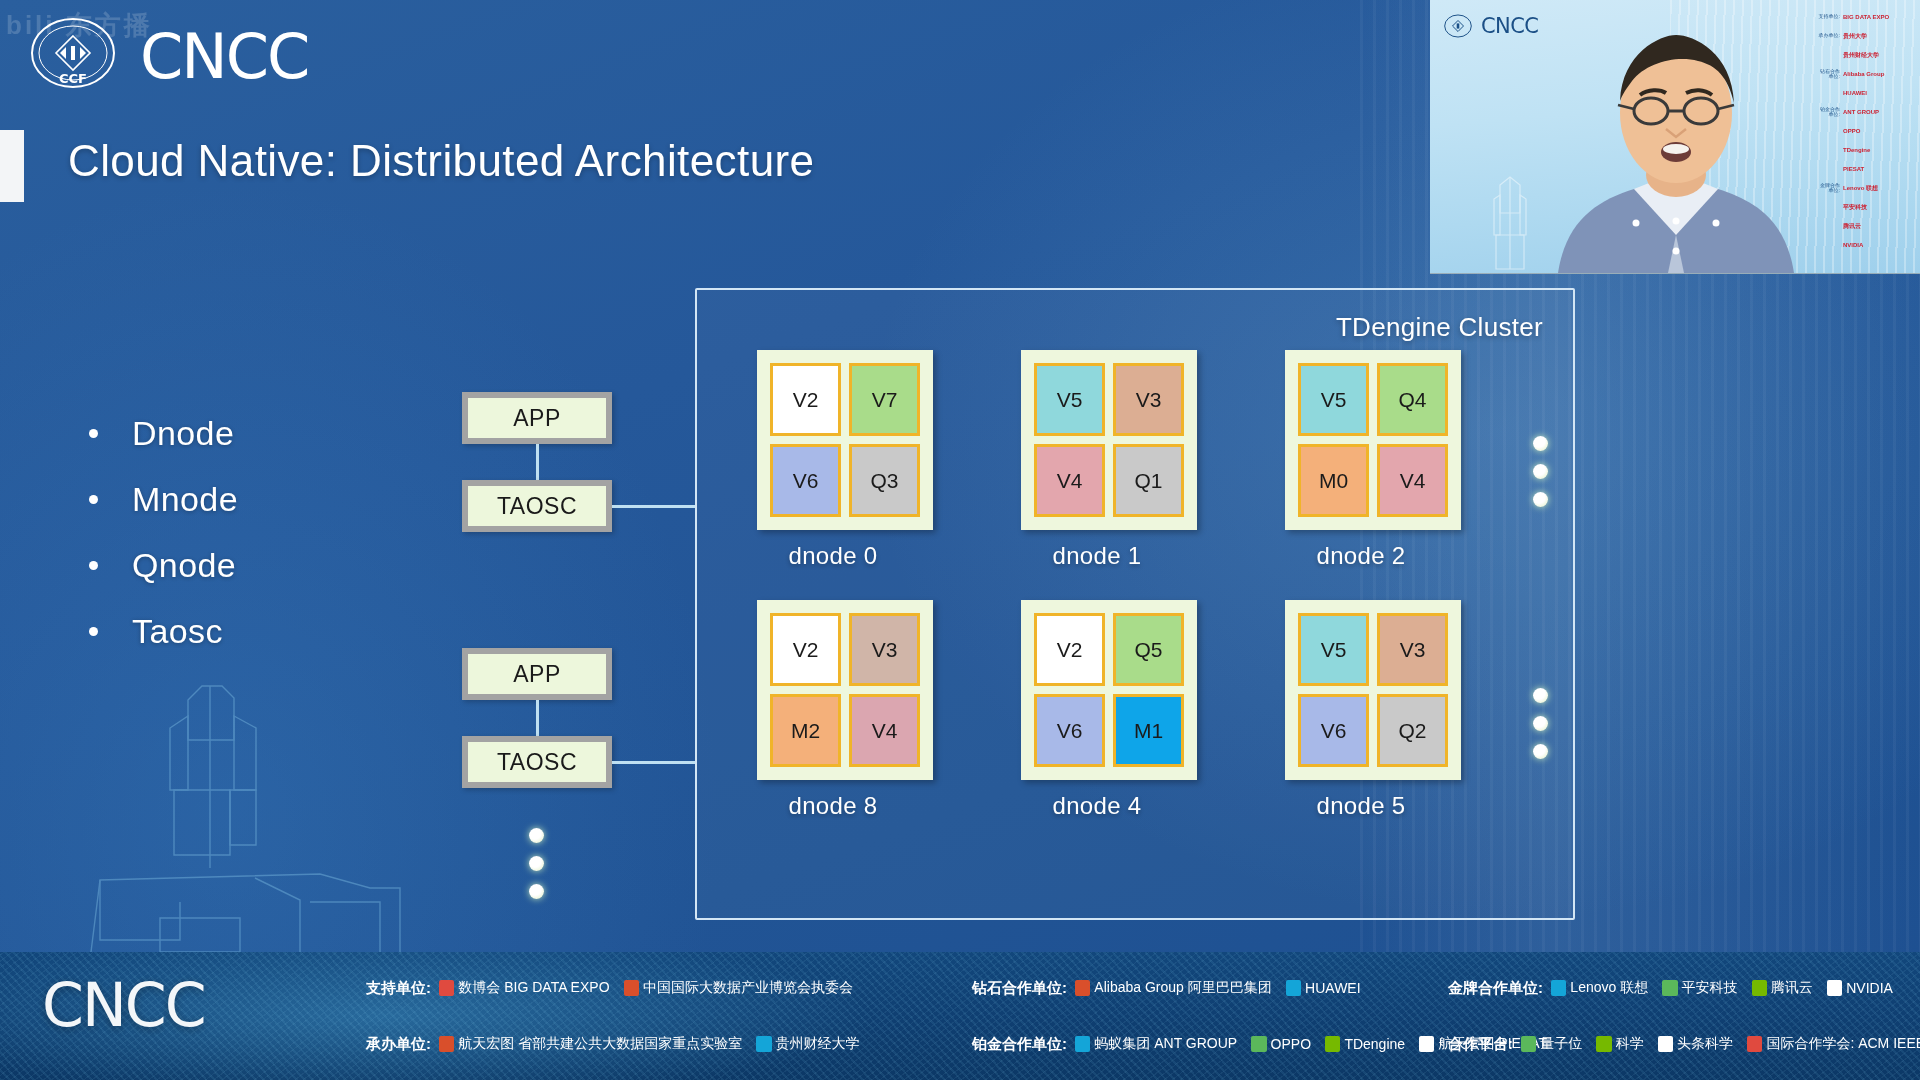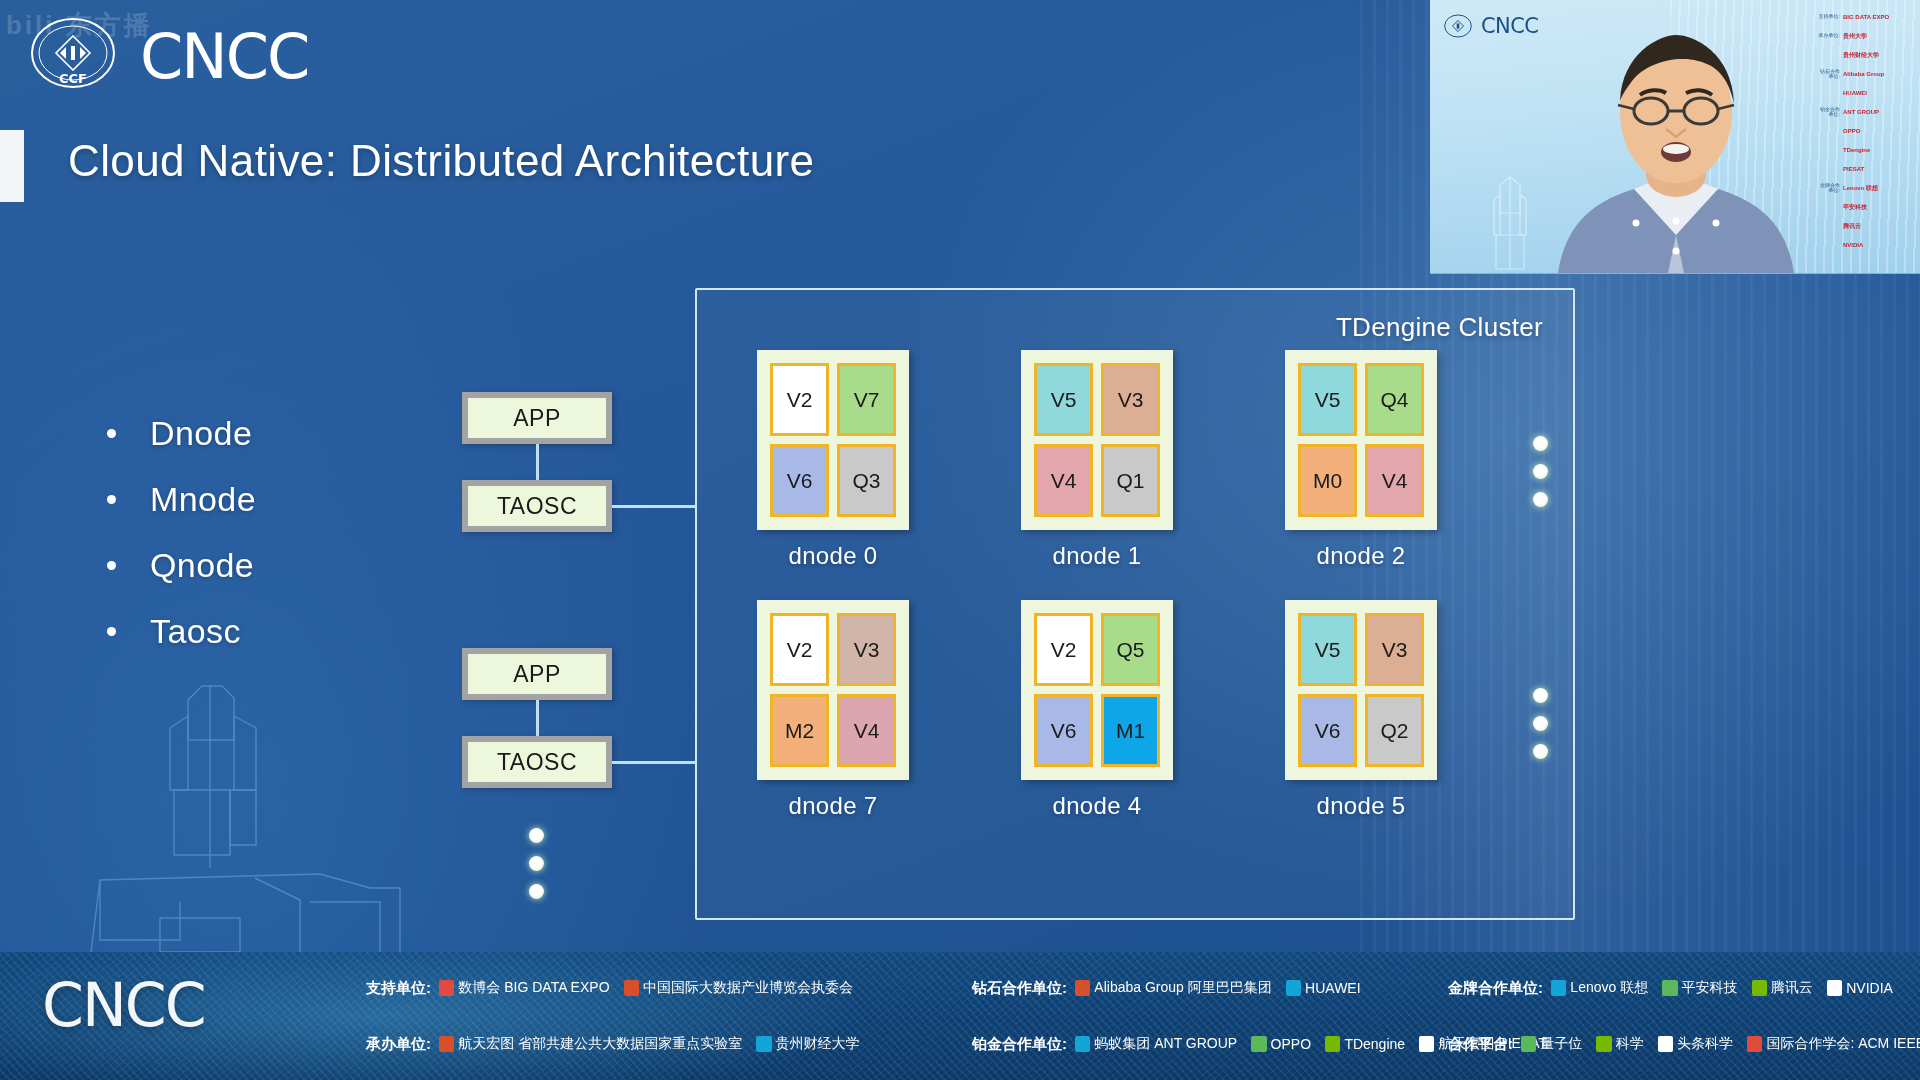--- a/index.html
+++ b/index.html
@@ -48,21 +48,21 @@
   .slide-title{
     position:absolute; left:68px; top:136px;
     font-size:44px; font-weight:400; color:#ffffff; letter-spacing:.4px;
     text-shadow:0 2px 5px rgba(0,0,0,.28);
   }
 
   
   .building{ position:absolute; left:70px; top:640px; width:360px; height:330px; opacity:.42; }
 
   
-  .bullets{ position:absolute; left:107px; top:400px; width:380px; }
+  .bullets{ position:absolute; left:89px; top:400px; width:380px; }
   .bullet{ display:flex; align-items:center; height:66px; }
   .bullet .dot{
     width:9px; height:9px; border-radius:50%; background:#ffffff;
     margin-right:34px; flex:none;
   }
   .bullet .lbl{
     font-size:34px; color:#ffffff; letter-spacing:.4px;
     text-shadow:0 1px 4px rgba(0,0,0,.30);
   }
 
@@ -84,21 +84,21 @@
   }
   .cluster-label{
     position:absolute; right:30px; top:22px;
     font-size:26px; color:#ffffff; letter-spacing:.3px;
     text-shadow:0 2px 5px rgba(0,0,0,.3);
   }
 
   
   .dnode{ position:absolute; width:152px; }
   .dnode-card{
-    width:152px; height:180px; background:#eef7dd;
+    width:176px; height:180px; background:#eef7dd;
     padding:13px; display:grid; grid-template-columns:1fr 1fr;
     grid-template-rows:1fr 1fr; gap:8px;
     box-shadow:3px 3px 6px rgba(0,0,0,.28);
   }
   .vcell{
     border:3px solid #f0b429; display:flex; align-items:center;
     justify-content:center; font-size:21px; color:#1b1b1b;
   }
   .dnode-name{
     margin-top:12px; text-align:center; font-size:24px; color:#ffffff;
@@ -309,21 +309,21 @@
           <div class="vcell" style="background:#d0b5a8">
             <span>V3</span>
           </div>
           <div class="vcell" style="background:#f4b07a">
             <span>M2</span>
           </div>
           <div class="vcell" style="background:#dba6b0">
             <span>V4</span>
           </div>
         </div>
-        <div class="dnode-name">dnode 7</div>
+        <div class="dnode-name">dnode 8</div>
       </div>
       <div class="dnode" style="left:324px; top:310px;">
         <div class="dnode-card">
           <div class="vcell" style="background:#ffffff">
             <span>V2</span>
           </div>
           <div class="vcell" style="background:#a9dc8a">
             <span>Q5</span>
           </div>
           <div class="vcell" style="background:#a8b9e8">

